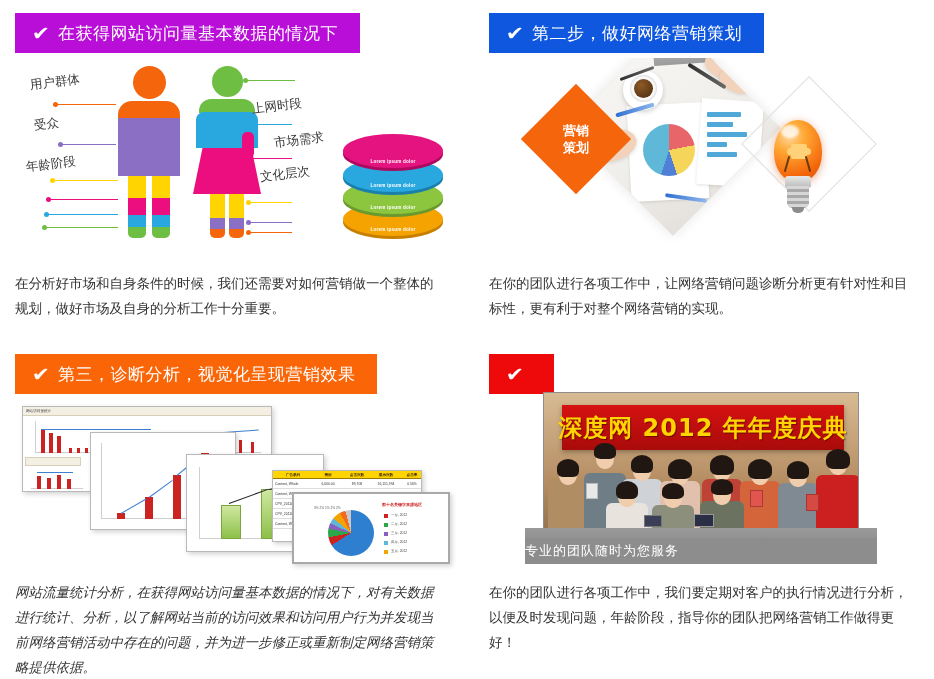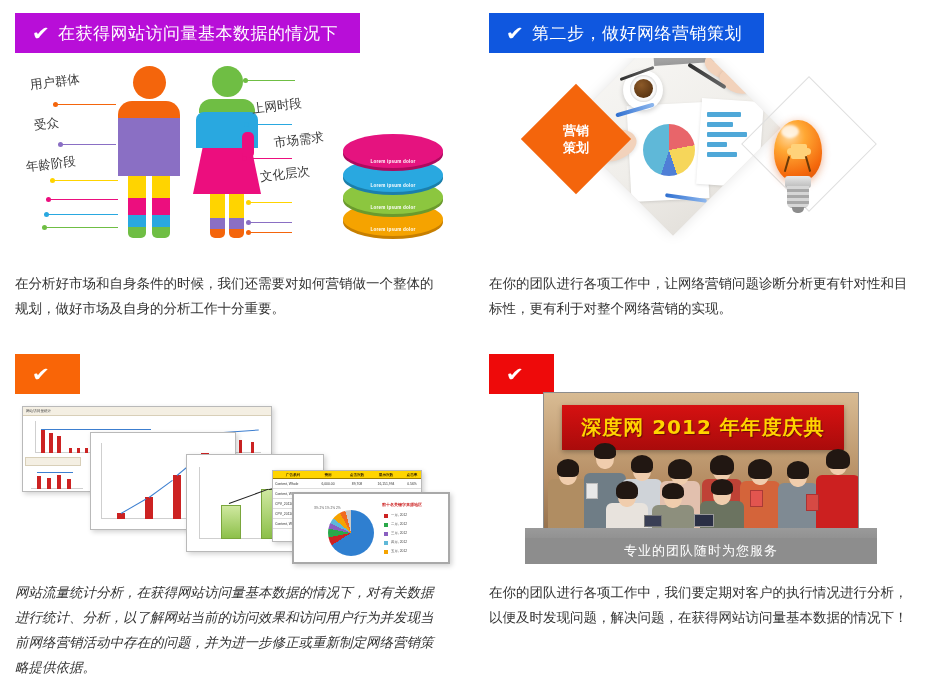--- a/index.html
+++ b/index.html
@@ -205,39 +205,39 @@
 
   
   .teamwrap { position: absolute; left: 58px; top: 52px; width: 352px; height: 172px; }
   .podium {
     position:absolute; left:0; bottom:0; width:352px; height:36px;
     background: linear-gradient(180deg,#9a9a9a,#7d7d7d);
   }
   .podium-cap {
     position:absolute; left:0; bottom:0; width:352px; height:26px;
     background:#8d8d8d;
-    display:flex; align-items:center; justify-content:center;
+    display:flex; align-items:center; 
     color:#fff; font-size:13px; letter-spacing:1px;
     font-family:"DejaVu Sans","Liberation Sans",sans-serif;
   }
   .photo-box {
     position:absolute; left:18px; top:0; width:316px; height:150px;
     overflow:hidden;
     background: linear-gradient(180deg,#c9a882 0%,#b08a61 55%,#9a7450 100%);
     border: 1px solid #8d8d8d;
   }
   .wall { position:absolute; inset:0; background: linear-gradient(180deg,#d8bb93,#b58d63 60%,#8f6c49); }
   .banner {
     position:absolute; left:18px; top:12px; width:282px; height:45px;
     background: linear-gradient(180deg,#d61111,#a90b0b);
     display:flex; align-items:center; justify-content:center;
     box-shadow: 0 2px 5px rgba(0,0,0,.3);
   }
   .banner-txt {
-    color:#ffd400; font-size:20px; font-weight:bold; letter-spacing:1px;
+    color:#ffd400; font-size:24px; font-weight:bold; letter-spacing:1px;
     font-family:"DejaVu Sans","Liberation Sans",sans-serif;
     text-shadow: 1px 1px 1px rgba(0,0,0,.4);
     white-space:nowrap;
   }
   .person { position:absolute; bottom:0; }
   .p-head { position:absolute; border-radius:50% 50% 45% 45%; background:#f0cdad; }
   .p-hair { position:absolute; border-radius:50% 50% 30% 30%; background:#211712; }
   .p-body { position:absolute; bottom:0; border-radius:6px 6px 0 0; }
 </style>
 </head>
@@ -382,20 +382,21 @@
         <div class="bulb-tip"></div>
       </div>
     </div>
 
     <div class="body-text">在你的团队进行各项工作中，让网络营销问题诊断分析更有针对性和目标性，更有利于对整个网络营销的实现。</div>
   </div>
 
   <div class="quad q3">
     <div class="header-bar" id="hdr3" style="background: rgb(249, 101, 7); color: rgb(255, 255, 255);">
       <span class="check">✔</span>
+      <span class="htxt">第三，诊断分析，视觉化呈现营销效果</span>
     </div>
 
     <div class="dash">
 
       <div class="panel" style="left:14px; top:8px; width:250px; height:86px;">
         <div style="position:absolute;left:0;top:0;width:250px;height:9px;background:#f4efe3;border-bottom:1px solid #d8cfb8;"></div>
         <div class="pn-title">网站访问量统计</div>
         <div style="position:absolute;left:12px;top:14px;width:226px;height:32px;">
           <div class="axis-y"></div>
           <div class="axis-x"></div>
@@ -582,16 +583,16 @@
         <div style="position:absolute;left:150px;bottom:14px;width:20px;height:13px;background:#2a2f45;border:1px solid #999;"></div>
         <div style="position:absolute;left:206px;bottom:34px;width:13px;height:17px;background:#e2554f;border:1px solid #aa3a36;"></div>
         <div style="position:absolute;left:262px;bottom:30px;width:13px;height:17px;background:#d64a44;border:1px solid #a33;"></div>
       </div>
       <div class="podium"></div>
       <div class="podium-cap">
         <span>专业的团队随时为您服务</span>
       </div>
     </div>
 
-    <div class="body-text">在你的团队进行各项工作中，我们要定期对客户的执行情况进行分析，以便及时发现问题，解决问题，在获得网站访问量基本数据的情况下！</div>
+    <div class="body-text">在你的团队进行各项工作中，我们要定期对客户的执行情况进行分析，以便及时发现问题，年龄阶段，指导你的团队把网络营销工作做得更好！</div>
   </div>
 
 </div>
 
 </body></html>

